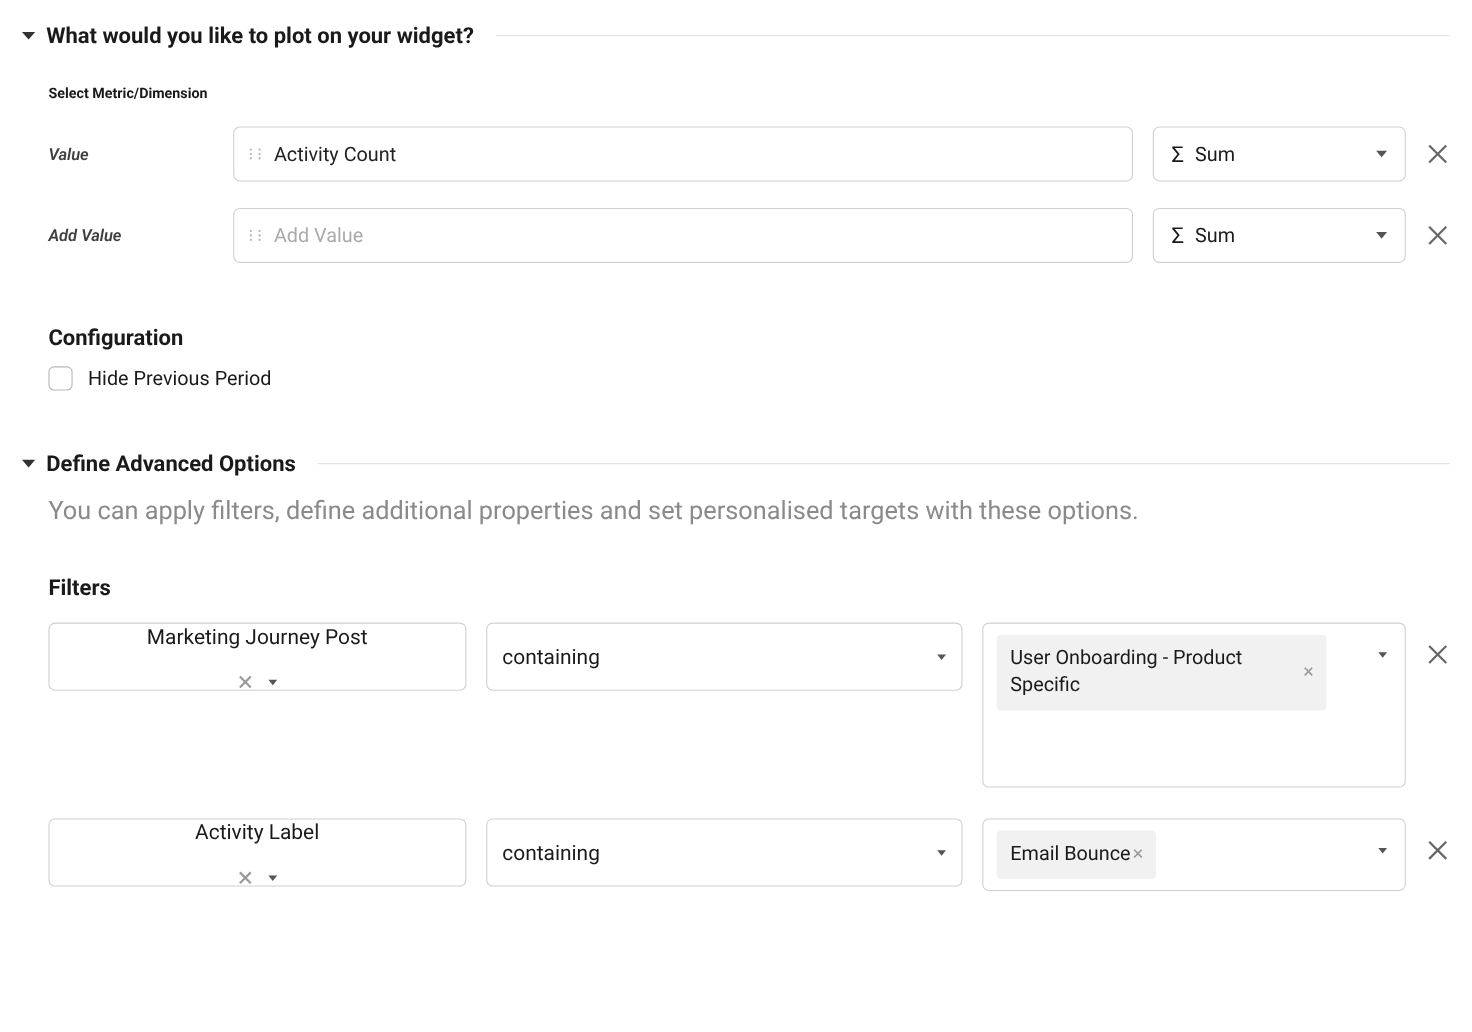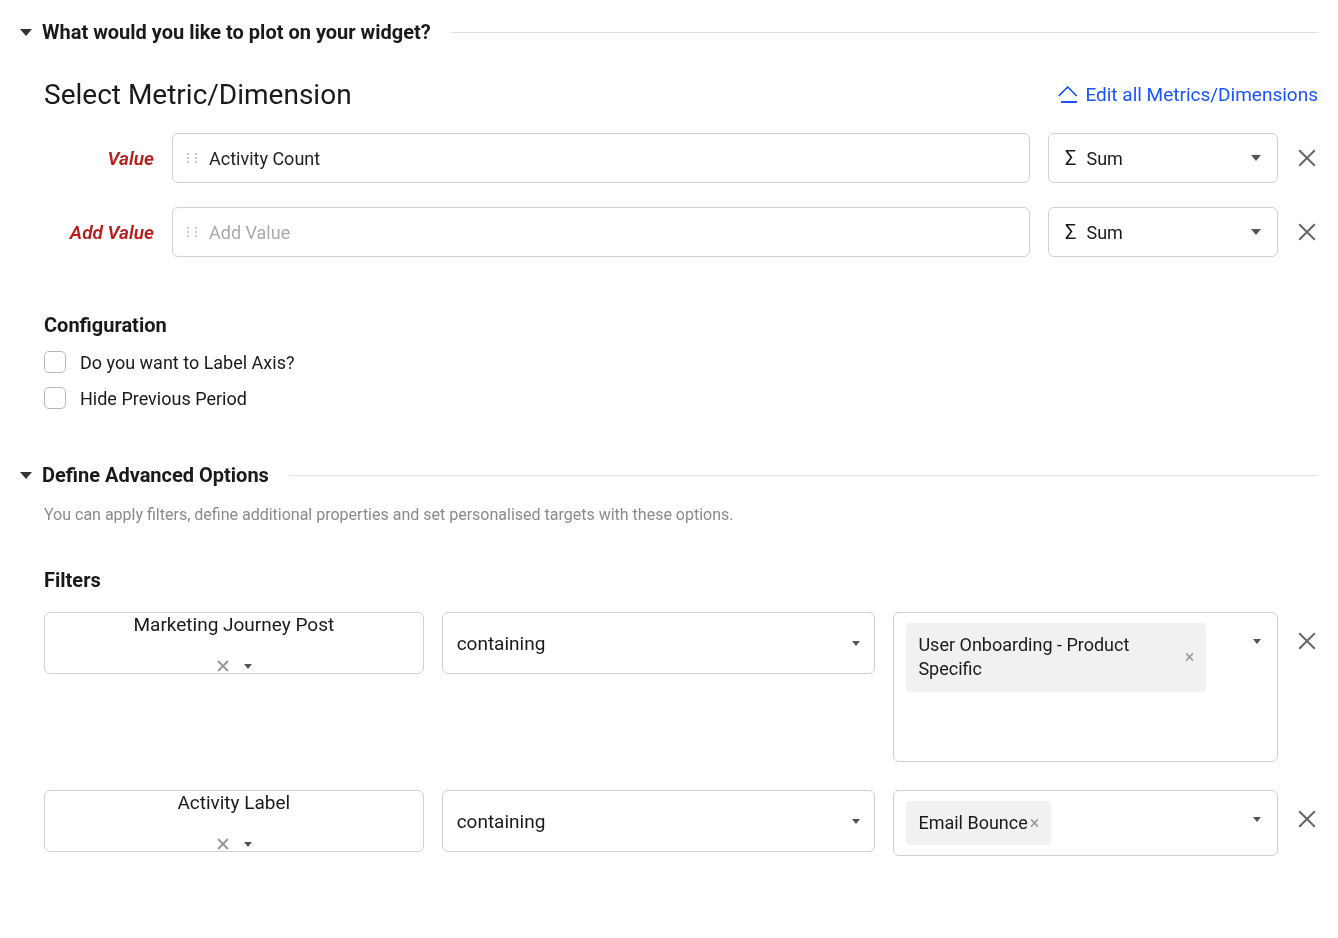--- a/index.html
+++ b/index.html
@@ -36,22 +36,22 @@
   }
   .indent { padding-left: 24px; }
   .subheader-row {
     display: flex;
     justify-content: space-between;
     align-items: center;
     margin-bottom: 22px;
     margin-top: 34px;
   }
   .subheader {
-    font-size: 28px;
-    font-weight: 400;
+    font-size: 13px;
+    font-weight: 700;
   }
   .link-edit {
     color: #1a53ff;
     font-size: 19px;
     display: flex;
     align-items: center;
     gap: 8px;
     cursor: pointer;
   }
   .link-edit .edit-icon {
@@ -72,36 +72,36 @@
     border-radius: 1px;
   }
   .metric-row {
     display: flex;
     align-items: center;
     gap: 18px;
     margin-bottom: 24px;
   }
   .row-label {
     width: 110px;
-    font-size: 19px;
+    font-size: 15px;
     font-style: italic;
     font-weight: 600;
-    color: #b91c1c;
-    text-align: right;
+    color: #404040;
   }
   .input-box {
     flex: 1;
     display: flex;
     align-items: center;
     border: 1px solid #d0d0d0;
     border-radius: 6px;
     height: 50px;
     padding: 0 14px;
     gap: 12px;
     background: #fff;
+    margin-left: 40px;
   }
   .drag-handle {
     width: 10px;
     display: flex;
     flex-direction: column;
     gap: 2px;
   }
   .drag-handle span {
     display: flex;
     justify-content: space-between;
@@ -186,21 +186,21 @@
     width: 22px; height: 22px;
     border: 1.5px solid #b8b8b8;
     border-radius: 5px;
     background: #fff;
     cursor: pointer;
   }
 
   .adv-section { margin-top: 54px; }
   .adv-desc {
     color: #8a8a8a;
-    font-size: 16px;
+    font-size: 23px;
     margin-top: 6px;
     margin-bottom: 30px;
   }
   .filters-title {
     font-size: 20px;
     font-weight: 700;
     margin-bottom: 20px;
     margin-top: 44px;
   }
   .filter-row {
@@ -273,24 +273,20 @@
 
 <div class="section-header">
   <span class="caret"></span>
   <span class="title">What would you like to plot on your widget?</span>
   <span class="rule"></span>
 </div>
 
 <div class="indent">
   <div class="subheader-row">
     <div class="subheader">Select Metric/Dimension</div>
-    <div class="link-edit">
-      <span class="edit-icon"></span>
-      <span>Edit all Metrics/Dimensions</span>
-    </div>
   </div>
 
   <div class="metric-row">
     <div class="row-label">Value</div>
     <div class="input-box">
       <span class="drag-handle">
         <span>
             <i></i>
             <i></i>
           </span>
@@ -340,24 +336,20 @@
         <span>Sum</span>
       </span>
       <span class="chevron-down"></span>
     </div>
     <span class="x-btn"></span>
   </div>
 
   <div class="config-title">Configuration</div>
   <div class="check-row">
     <span class="checkbox"></span>
-    <span>Do you want to Label Axis?</span>
-  </div>
-  <div class="check-row">
-    <span class="checkbox"></span>
     <span>Hide Previous Period</span>
   </div>
 </div>
 
 <div class="adv-section">
   <div class="section-header">
     <span class="caret"></span>
     <span class="title">Define Advanced Options</span>
     <span class="rule"></span>
   </div>

